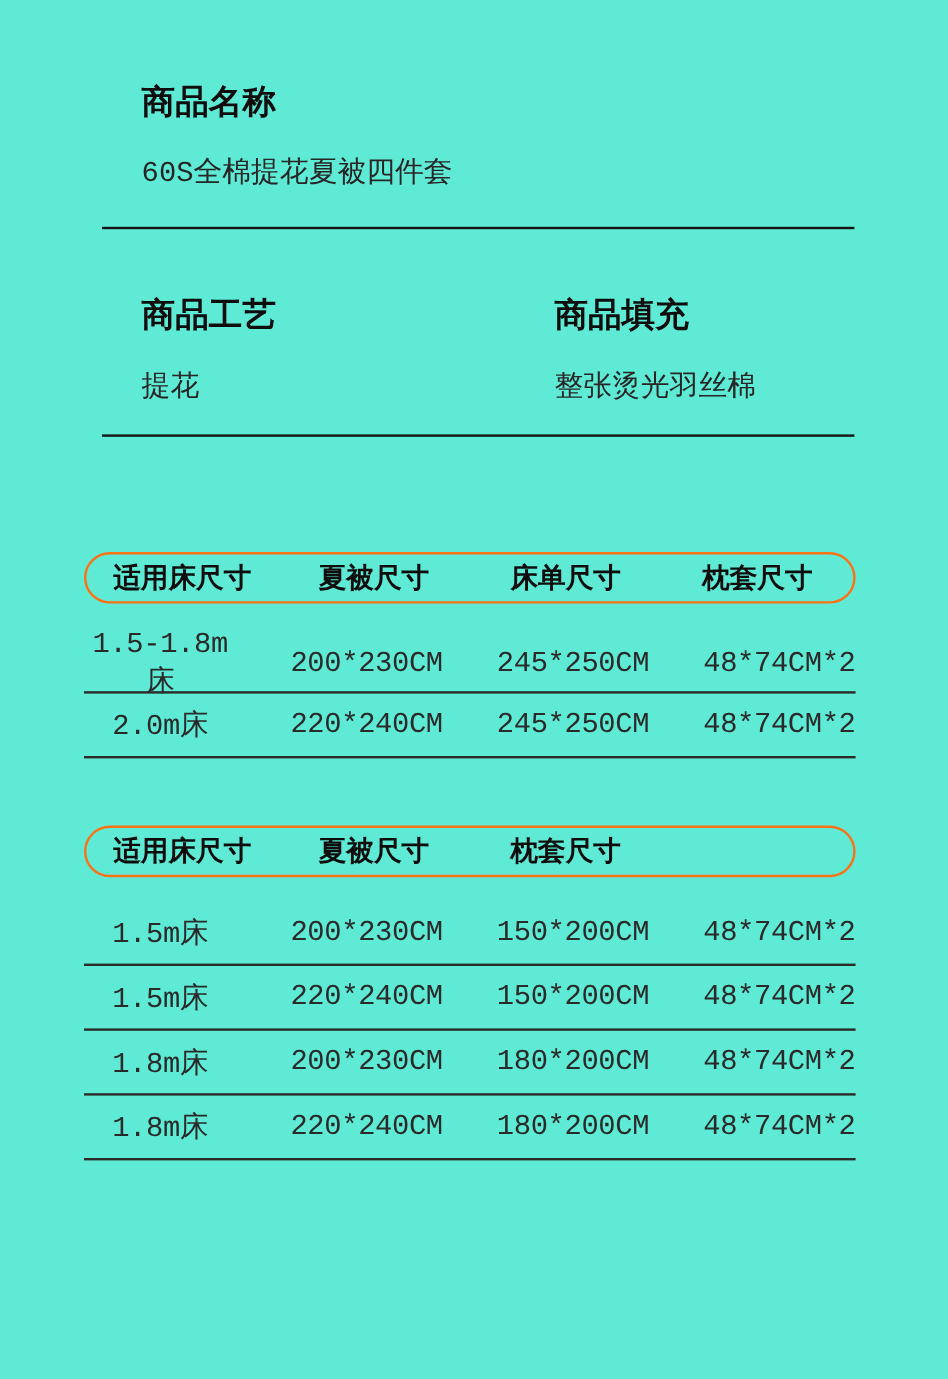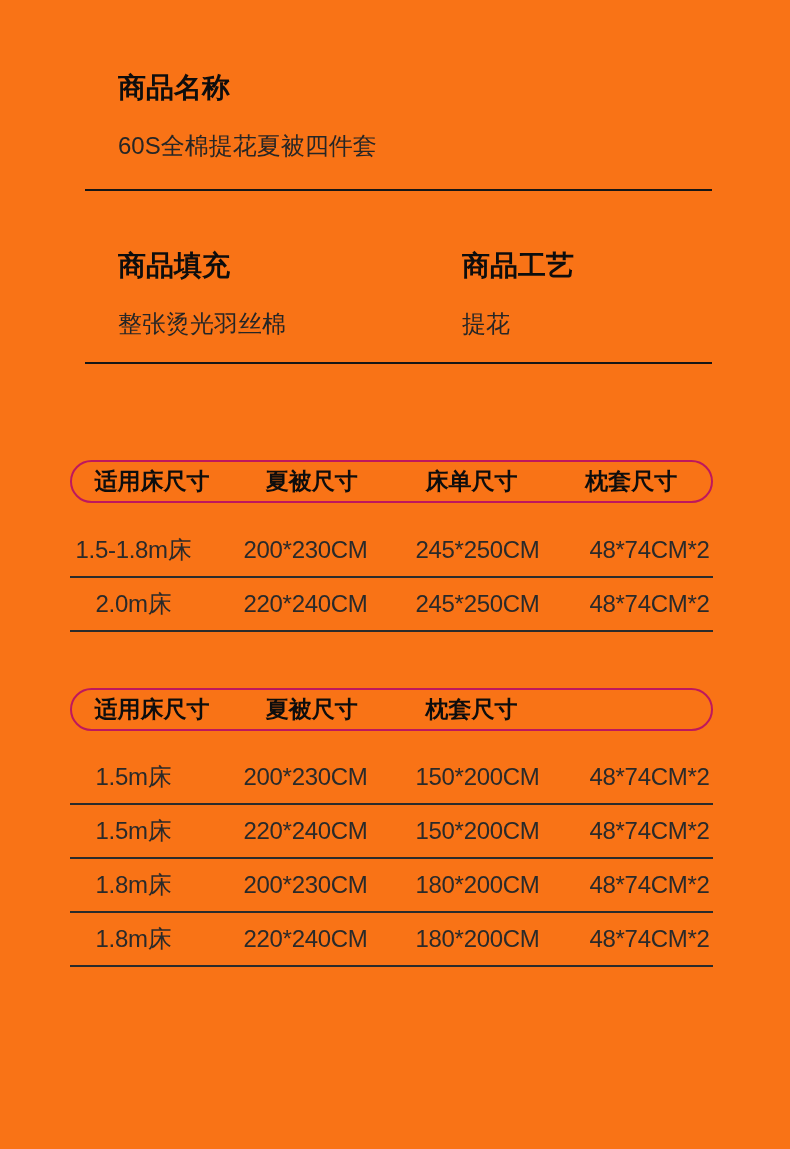--- a/index.html
+++ b/index.html
@@ -1,20 +1,20 @@
 <!DOCTYPE html>
 <html><head>
 <meta charset="utf-8">
 <style>
   html,body{margin:0;padding:0;}
   .page{
     position:relative;
     width:790px;height:1149px;
-    background:#f97316;
-    font-family:Liberation Sans, sans-serif;
+    background:#5eead4;
+    font-family:Liberation Mono, monospace;
     color:#1a1a1a;
     overflow:hidden;
   }
   .info-grid{
     position:absolute;
     left:118px;right:70px;
     display:grid;
     grid-template-columns:344px 1fr;
   }
   .pair-label{
@@ -34,21 +34,21 @@
     left:85px;width:627px;height:2px;
     background:#161616;
   }
   .size-table{
     position:absolute;
     left:70px;width:643px;
   }
   .pill{
     box-sizing:border-box;
     height:43px;
-    border:2px solid #be185d;
+    border:2px solid #f97316;
     border-radius:23px;
     display:grid;
     grid-template-columns:repeat(4,1fr);
     align-items:center;
     text-align:center;
     font-weight:bold;
     font-size:23px;
     color:#0d0d0d;
   }
   .rows{margin-top:21px;}
@@ -77,26 +77,26 @@
       <div class="pair-value">60S全棉提花夏被四件套</div>
     </div>
     <div>
     </div>
   </section>
 
   <div class="divider" style="top:189px"></div>
 
   <section class="info-grid" style="top:250px">
     <div>
+      <div class="pair-label">商品工艺</div>
+      <div class="pair-value">提花</div>
+    </div>
+    <div>
       <div class="pair-label">商品填充</div>
       <div class="pair-value">整张烫光羽丝棉</div>
-    </div>
-    <div>
-      <div class="pair-label">商品工艺</div>
-      <div class="pair-value">提花</div>
     </div>
   </section>
 
   <div class="divider" style="top:362px"></div>
 
   <div class="size-table" style="top:460px">
     <div class="pill">
       <div>适用床尺寸</div>
       <div>夏被尺寸</div>
       <div>床单尺寸</div>

